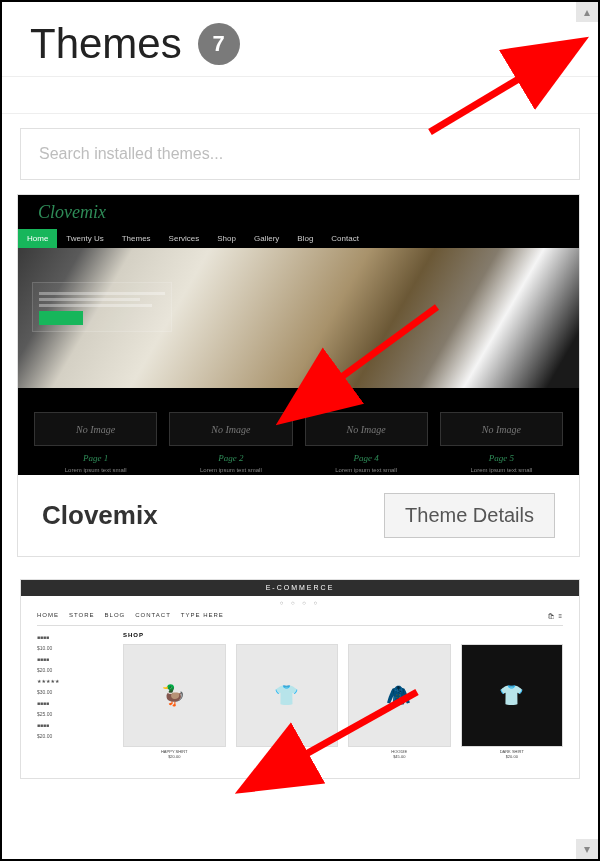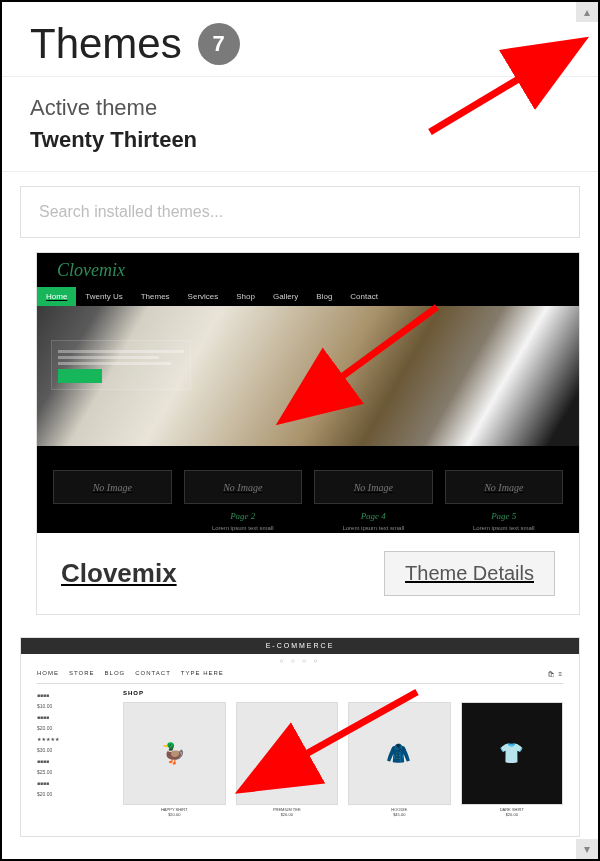--- a/index.html
+++ b/index.html
@@ -43,21 +43,21 @@
     }
 
     .search-wrap { padding: 14px 18px; }
     .search-input {
       width:100%; font-size:16px; color:#aaa; border:1px solid #e0e0e0;
       padding:16px 18px;
     }
     .search-input::placeholder { color:#bdbdbd; }
 
     
-    .theme-card { margin:0 18px 22px 34px; border:1px solid #e0e0e0;text-decoration:underline; }
+    .theme-card { margin:0 18px 22px 15px; border:1px solid #e0e0e0; }
     .theme-thumb {
       width:100%; height:280px; background:#000; position:relative; overflow:hidden;
     }
     .clovemix-topbar { height:34px; display:flex; align-items:center; padding:0 20px; justify-content:space-between; }
     .clovemix-brand { color:#2e8b57; font-style:italic; font-size:18px; font-family: cursive; }
     .clovemix-nav { display:flex; gap:0; font-size:8px; color:#ccc; }
     .clovemix-nav span { padding:5px 9px; }
     .clovemix-nav span:first-child { background:#17b65b; color:#fff; }
     .hero {
       height:140px;
@@ -119,24 +119,20 @@
 <body>
 
 <div class="viewport">
 
   <div class="hdr">
     <span class="hdr-title">Themes</span>
     <span class="count-badge">7</span>
   </div>
 
   <div class="active-bar">
-    <div class="active-left">
-      <span class="active-label">Active theme</span>
-      <span class="active-name">Twenty Thirteen</span>
-    </div>
   </div>
 
   <div class="search-wrap">
     <input class="search-input" type="text" placeholder="Search installed themes..." style="">
   </div>
 
   <div class="theme-card">
     <div class="theme-thumb">
       <div class="clovemix-topbar">
         <span class="clovemix-brand">Clovemix</span>
@@ -155,20 +151,21 @@
         <div class="hero-panel">
           <div class="hero-panel-lines"></div>
           <div class="hero-panel-lines" style="width:80%"></div>
           <div class="hero-panel-lines" style="width:90%"></div>
           <div class="hero-btn"></div>
         </div>
       </div>
       <div class="lower">
         <div class="tile">
           <div class="tile-noimg">No Image</div>
+          <div class="tile-text"><span class="grn">Page 1</span><br>Lorem ipsum text small<br>Lorem ipsum text small<br>do sit amet consect</div>
         </div>
         <div class="tile">
           <div class="tile-noimg">No Image</div>
           <div class="tile-text"><span class="grn">Page 2</span><br>Lorem ipsum text small<br>Lorem ipsum text small<br>do sit amet consect</div>
         </div>
         <div class="tile">
           <div class="tile-noimg">No Image</div>
           <div class="tile-text"><span class="grn">Page 4</span><br>Lorem ipsum text small<br>Lorem ipsum text small<br>do sit amet consect</div>
         </div>
         <div class="tile">

